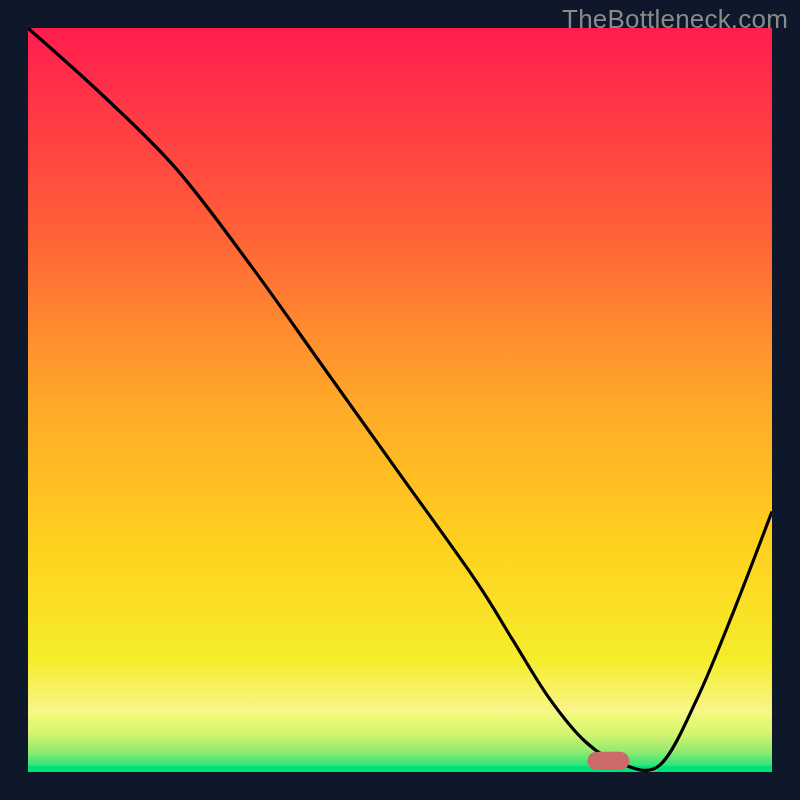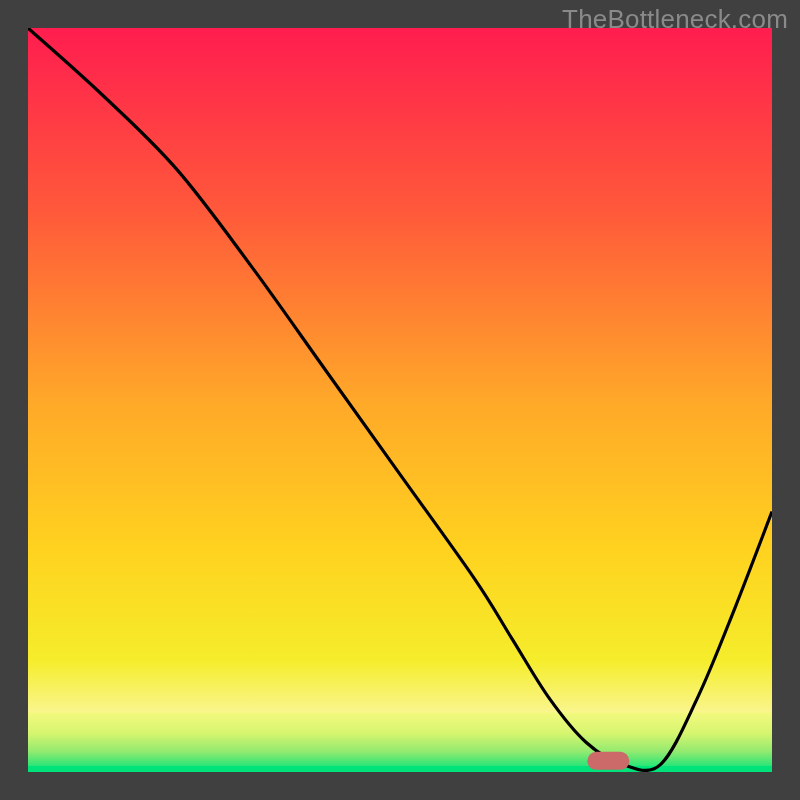--- a/index.html
+++ b/index.html
@@ -7,21 +7,21 @@
     padding: 0;
     width: 800px;
     height: 800px;
     background: #000;
     overflow: hidden;
   }
   .frame {
     position: relative;
     width: 800px;
     height: 800px;
-    background: #404040;
+    background: #0f172a;
   }
   .watermark {
     position: absolute;
     top: 4px;
     right: 12px;
     font-family: Arial, Helvetica, sans-serif;
     font-size: 26px;
     color: #8a8a8a;
     letter-spacing: 0.2px;
     z-index: 10;

